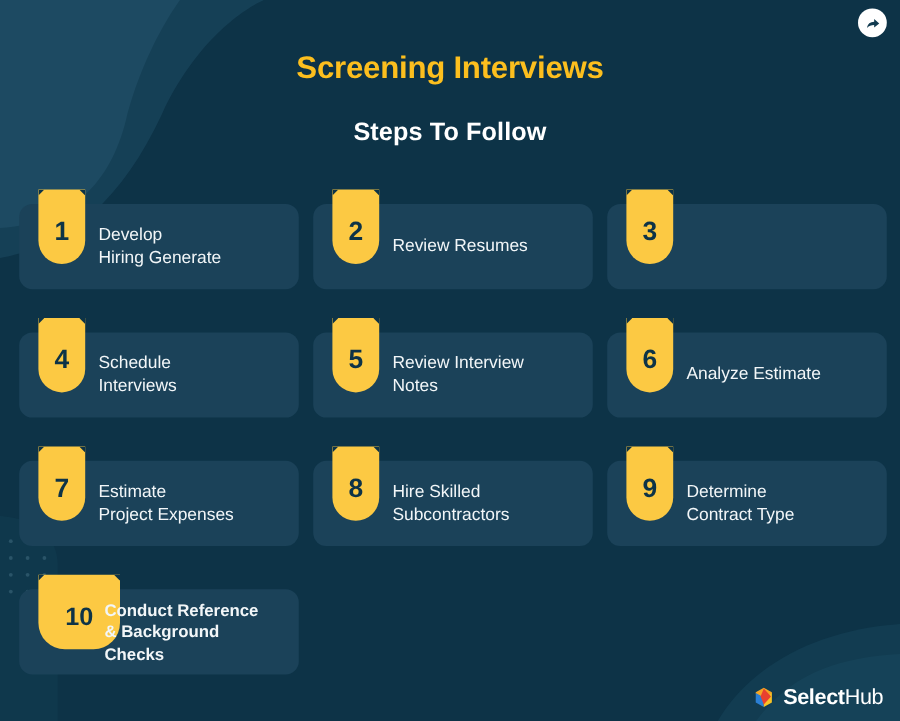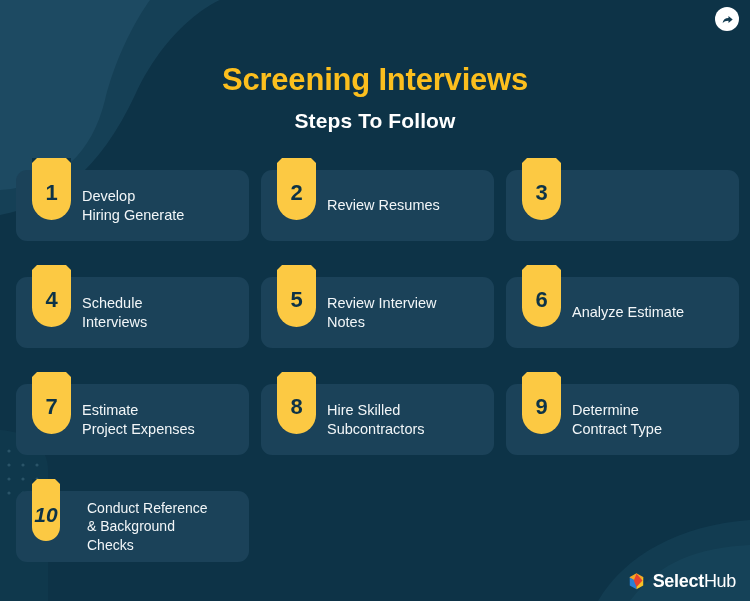--- a/index.html
+++ b/index.html
@@ -35,32 +35,31 @@
 
   
   .header {
     position:absolute;
     top:36px; left:0; width:750px;
     text-align:center;
     z-index:20;
   }
   .title {
     color:#fcbf1e;
-    font-size:31px;
+    font-size:26px;
     font-weight:bold;
     letter-spacing:-0.2px;
     line-height:40px;
-    margin-top:24px;
   }
   .subtitle {
     color:#ffffff;
     font-size:21px;
     font-weight:bold;
     line-height:26px;
-    margin-top:8px;
+    margin-top:22px;
     letter-spacing:0.1px;
   }
 
   
   .grid {
     position:absolute;
     top:170px; left:16px;
     width:722px;
     display:grid;
     grid-template-columns:233px 233px 233px;
@@ -87,21 +86,21 @@
     display:flex;
     align-items:center;
     justify-content:center;
     color:#0d3347;
     font-size:22px;
     font-weight:bold;
     line-height:1;
     padding-top:8px;
     z-index:2;
   }
-  .badge.wide { width:28px; font-size:21px; border-radius:0 0 22px 22px;font-style:italic; }
+  .badge.wide { width:68px; font-size:21px; border-radius:0 0 22px 22px; }
   
   .badge::before, .badge::after {
     content:"";
     position:absolute;
     top:0;
     width:5px; height:5px;
     background:#0d3347;
   }
   .badge::before { left:0; clip-path:polygon(0 0, 100% 0, 0 100%); }
   .badge::after  { right:0; clip-path:polygon(100% 0, 100% 100%, 0 0); }
@@ -118,21 +117,21 @@
   .card.num-4  .card-label,
   .card.num-7  .card-label { margin-left:66px; }
   .card.num-2  .card-label,
   .card.num-5  .card-label,
   .card.num-8  .card-label { margin-left:66px; }
   .card.num-3  .card-label,
   .card.num-6  .card-label,
   .card.num-9  .card-label { margin-left:66px; }
   .card.num-10 .card-label,
   .card.num-11 .card-label { margin-left:71px; }
-  .card.three-line .card-label { line-height:18.5px; font-size:14px; }
+  .card.three-line .card-label { line-height:18.5px; font-size:14px;font-weight:bold; }
 
   
   .logo {
     position:absolute;
     right:14px; bottom:10px;
     display:flex;
     align-items:center;
     gap:7px;
     z-index:25;
     justify-content:center;

